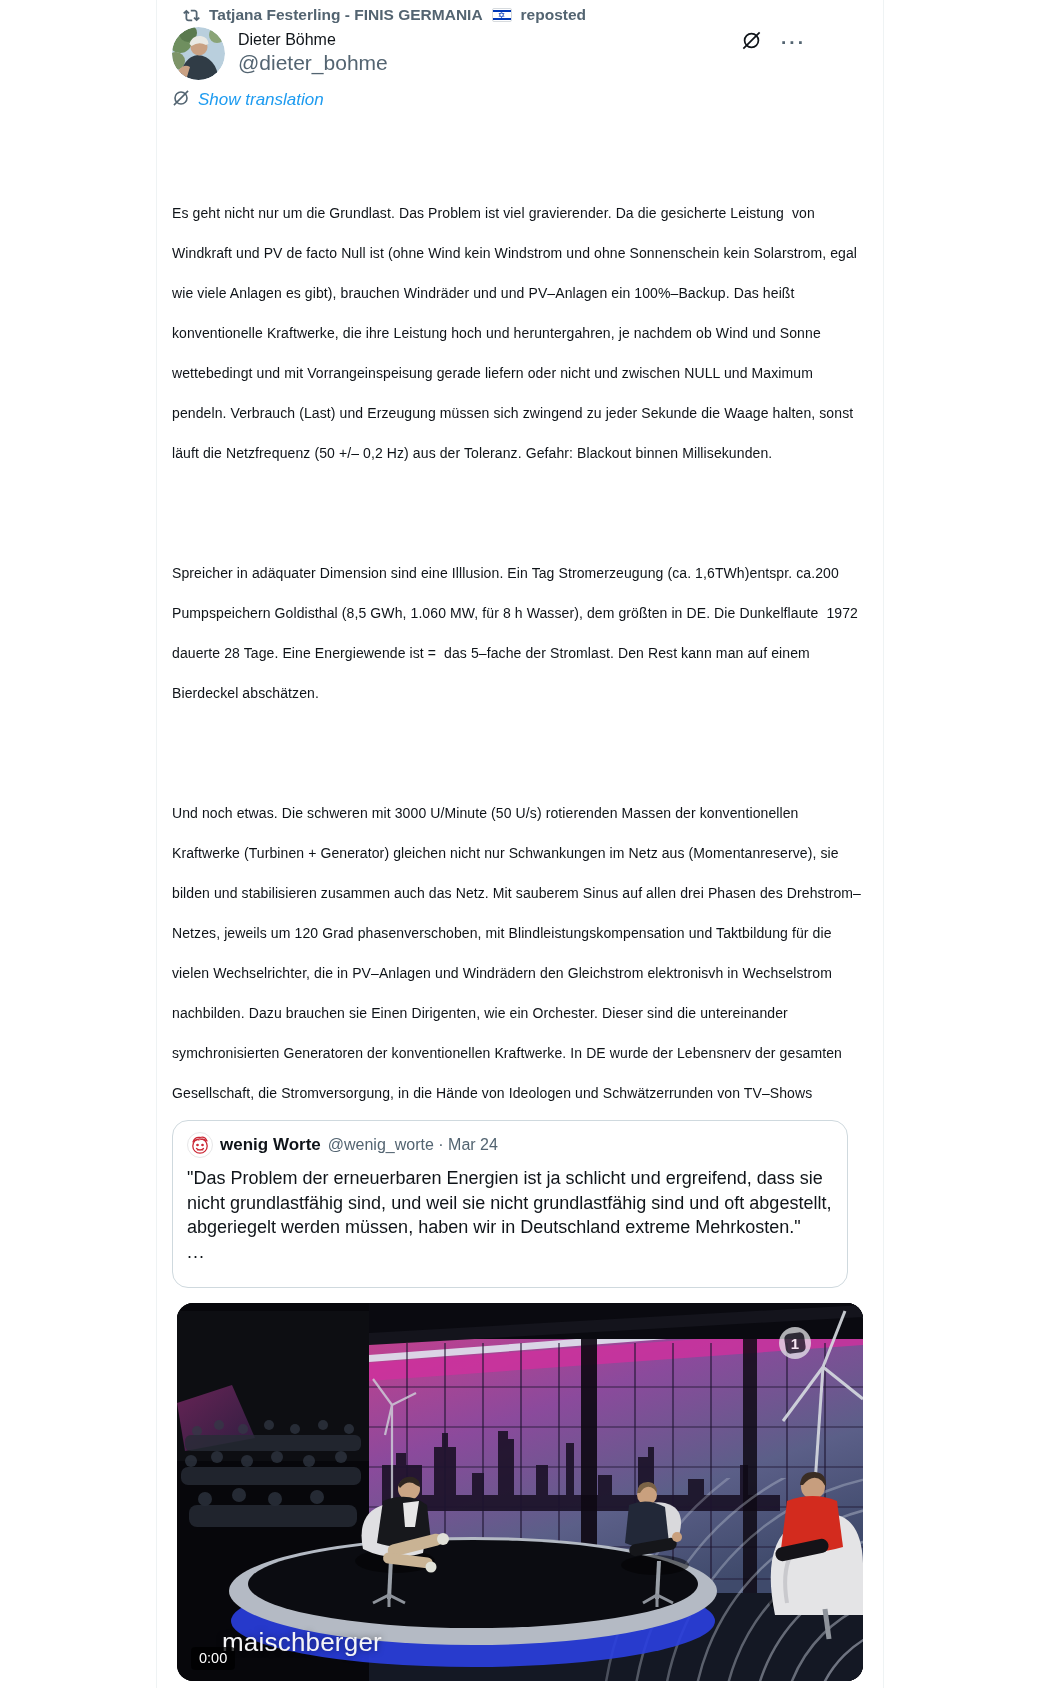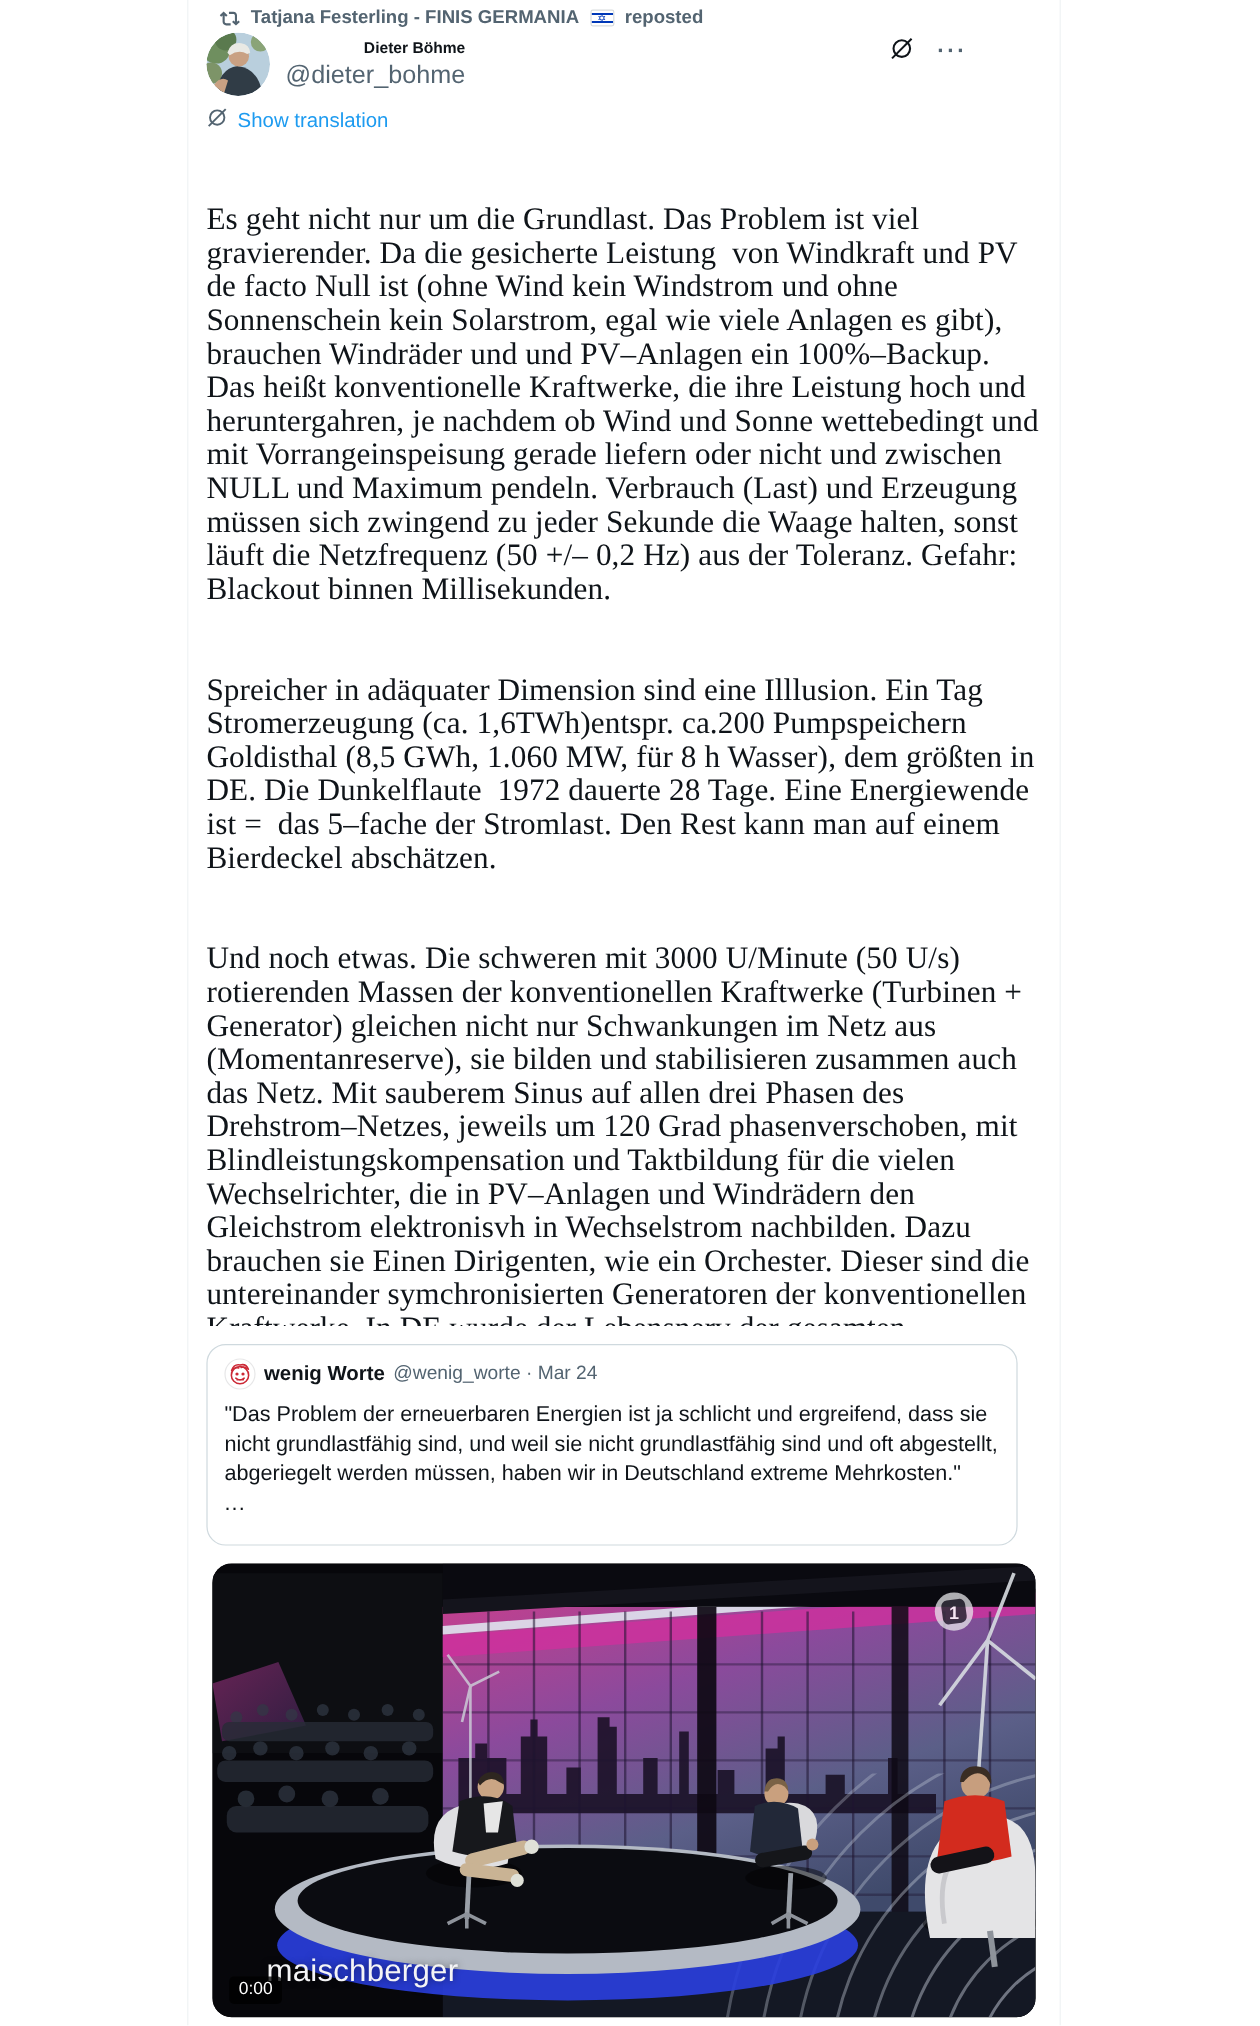--- a/index.html
+++ b/index.html
@@ -14,32 +14,32 @@
                 color:#536471; font-size:15.5px; font-weight:700; }
   .repost-row svg { display:block; }
   .il-flag { display:inline-flex; align-items:center; justify-content:center; width:20px; height:14px;
              background:linear-gradient(#fff 0 12%, #0038b8 12% 27%, #fff 27% 73%, #0038b8 73% 88%, #fff 88% 100%);
              border:1px solid #d7dbde; border-radius:2px; font-size:9px; line-height:9px; color:#0038b8; }
 
   
   .author-row { position:absolute; top:27px; left:15px; right:15px; display:flex; }
   .avatar { width:53px; height:53px; border-radius:50%; overflow:hidden; flex:0 0 53px; }
   .author-meta { margin-left:13px; padding-top:2px; }
-  .author-name { font-size:13px; font-weight:700; line-height:22px;text-align:right; }
+  .author-name { font-size:16px; font-weight:400; line-height:22px; }
   .author-handle { font-size:21px; color:#536471; line-height:22px; margin-top:1px; }
   .top-icons { position:absolute; right:62px; top:2px; display:flex; align-items:center; gap:18px; color:#536471; }
   .dots { font-size:19px; letter-spacing:2px; color:#536471; font-weight:700; }
 
   
-  .translate-row { position:absolute; top:88px; left:14px; display:flex; align-items:center; gap:7px; }
+  .translate-row { position:absolute; top:88px; left:14px; display:flex; align-items:center; gap:7px;font-style:italic; }
   .translate-label { color:#1d9bf0; font-size:17px; }
 
   
   .tweet-body { position:absolute; top:113px; left:15px; width:694px; height:992px; overflow:hidden;
-                font-size:26px; line-height:28px; letter-spacing:0.1px; white-space:pre-wrap;font-family:Liberation Serif, serif; }
+                font-size:14px; line-height:40px; letter-spacing:0.1px; white-space:pre-wrap; }
   .tweet-body p { white-space:pre-wrap; }
 
   
   .quote-card { position:absolute; top:1120px; left:15px; width:676px; height:168px;
                 border:1px solid #cfd9de; border-radius:16px; padding:11px 14px; background:#fff; }
   .quote-head { display:flex; align-items:center; gap:7px; }
   .quote-avatar { width:26px; height:26px; border-radius:50%; overflow:hidden; flex:0 0 26px; border:1px solid #e7e7e8; background:#fff; }
   .quote-name { font-size:17px; font-weight:700; }
   .quote-meta { font-size:16px; color:#536471; }
   .quote-text { margin-top:8px; font-size:18px; line-height:24.5px; white-space:pre-wrap; }

